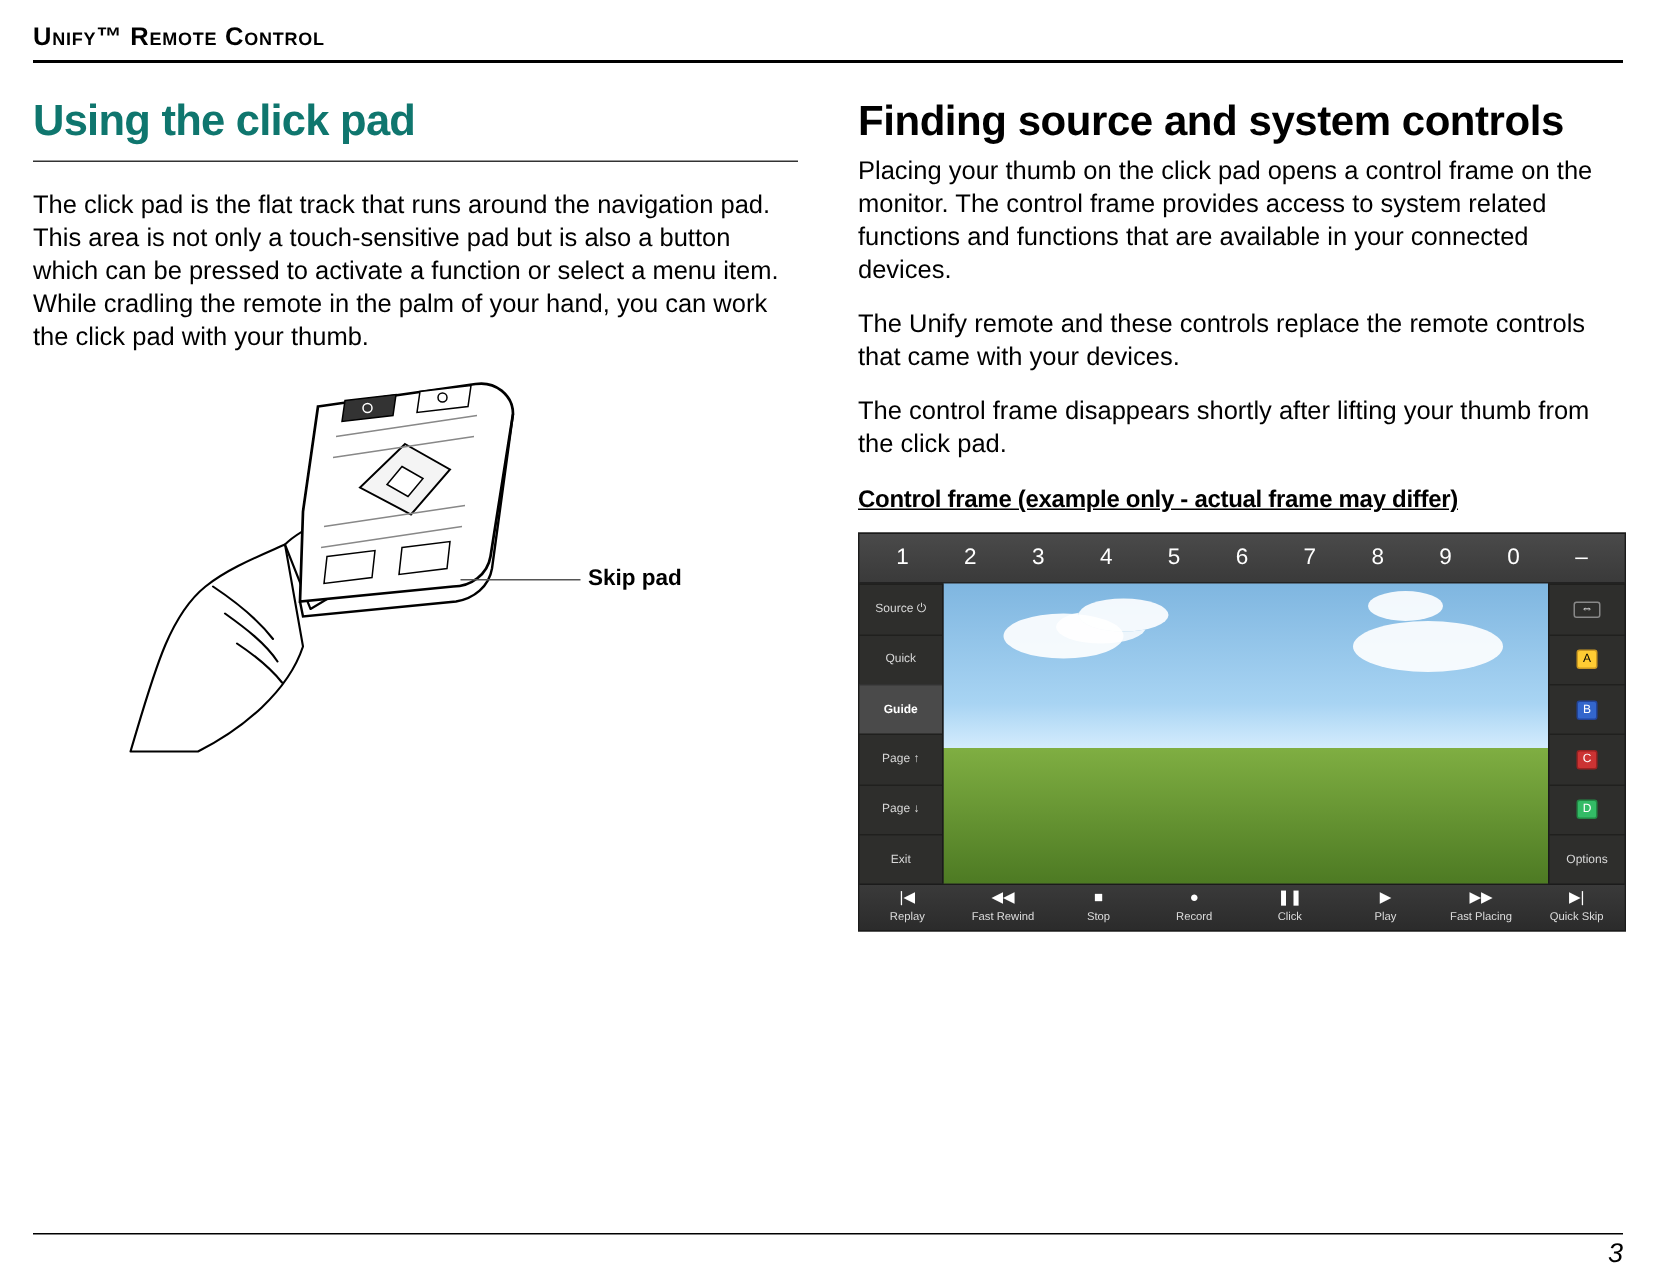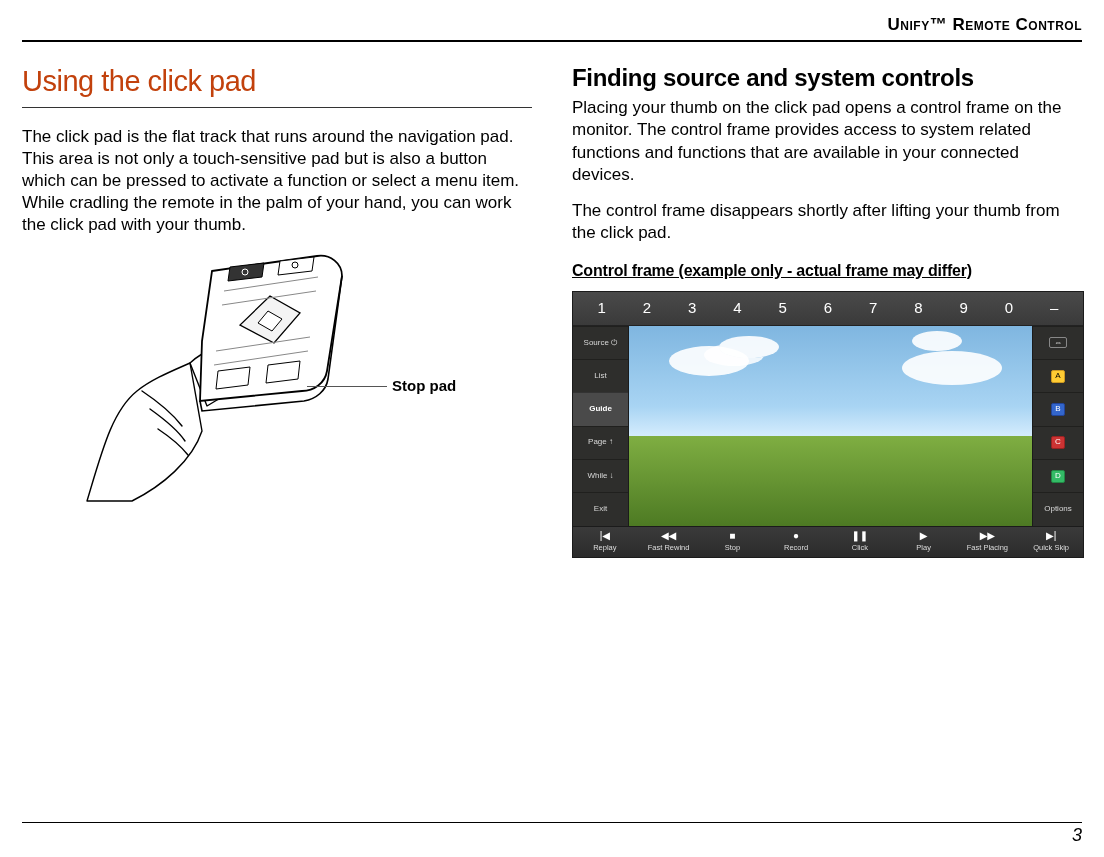--- a/index.html
+++ b/index.html
@@ -7,51 +7,51 @@
     font-family: Helvetica, Arial, sans-serif;
     width: 1104px;
     height: 857px;
     padding: 14px 22px 10px 22px;
     position: relative;
     color: #000;
     font-size: 15px;
     line-height: 1.35;
   }
   .header-cap {
-    text-align: right;
+    text-align: left;
     font-weight: bold;
     font-variant: small-caps;
     font-size: 17px;
     letter-spacing: 0.5px;
   }
   .header-rule {
     border-bottom: 2px solid #000;
     margin: 3px 0 20px 0;
   }
   .columns {
     display: flex;
     gap: 40px;
   }
   .col {
     flex: 1 1 50%;
     min-width: 0;
   }
   h1.section-title {
     font-size: 29px;
-    font-weight: normal;
-    color: #c2410c;
+    font-weight: bold;
+    color: #0f766e;
     margin-bottom: 6px;
     letter-spacing: -0.5px;
   }
   h1.section-title + .hr {
     border-bottom: 1px solid #333;
     margin-bottom: 18px;
   }
   h2.subhead {
-    font-size: 24px;
+    font-size: 28px;
     font-weight: bold;
     margin-bottom: 3px;
     letter-spacing: -0.3px;
   }
   .para { font-size: 17px; margin-bottom: 14px; line-height: 1.3; }
   .figure-wrap {
     position: relative;
     margin-top: 6px;
     height: 270px;
   }
@@ -221,51 +221,52 @@
           <path d="M 188 45 L 218 62 L 192 92 L 158 74 Z" fill="#f4f4f4" stroke="#000" stroke-width="1.3"></path>
           <path d="M 186 60 L 200 68 L 190 80 L 176 72 Z" fill="#fff" stroke="#000"></path>
 
           <path d="M 142 40 L 236 26 M 140 54 L 234 40 M 134 100 L 228 86 M 132 114 L 226 100" stroke="#888" stroke-width="1" fill="none"></path>
 
           <path d="M 136 120 L 168 116 L 166 134 L 134 138 Z" fill="#fff" stroke="#000"></path>
           <path d="M 186 114 L 218 110 L 216 128 L 184 132 Z" fill="#fff" stroke="#000"></path>
         </g>
       </svg>
       <div class="callout-line"></div>
-      <div class="callout-label">Stop pad</div>
+      <div class="callout-label">Skip pad</div>
     </div>
   </div>
 
   <div class="col">
     <h2 class="subhead">Finding source and system controls</h2>
     <p class="para">Placing your thumb on the click pad opens a control frame on the monitor. The control frame provides access to system related functions and functions that are available in your connected devices.</p>
+    <p class="para">The Unify remote and these controls replace the remote controls that came with your devices.</p>
     <p class="para">The control frame disappears shortly after lifting your thumb from the click pad.</p>
     <div class="example-caption">Control frame (example only - actual frame may differ)</div>
 
     <div class="control-frame">
       <div class="cf-numbers" id="cf-numbers">
           <div class="cf-num">1</div>
           <div class="cf-num">2</div>
           <div class="cf-num">3</div>
           <div class="cf-num">4</div>
           <div class="cf-num">5</div>
           <div class="cf-num">6</div>
           <div class="cf-num">7</div>
           <div class="cf-num">8</div>
           <div class="cf-num">9</div>
           <div class="cf-num">0</div>
           <div class="cf-num">–</div>
         </div>
       <div class="cf-middle">
         <div class="cf-left" id="cf-left">
             <div class="cell">Source ⏻</div>
-            <div class="cell">List</div>
+            <div class="cell">Quick</div>
             <div class="cell hl">Guide</div>
             <div class="cell">Page ↑</div>
-            <div class="cell">While ↓</div>
+            <div class="cell">Page ↓</div>
             <div class="cell">Exit</div>
           </div>
         <div class="cf-center">
           <div class="cloud c1"></div>
             <div class="cloud c2"></div>
             <div class="cloud c3"></div>
             <div class="cloud c4"></div>
         </div>
         <div class="cf-right" id="cf-right">
             <div class="cell">

